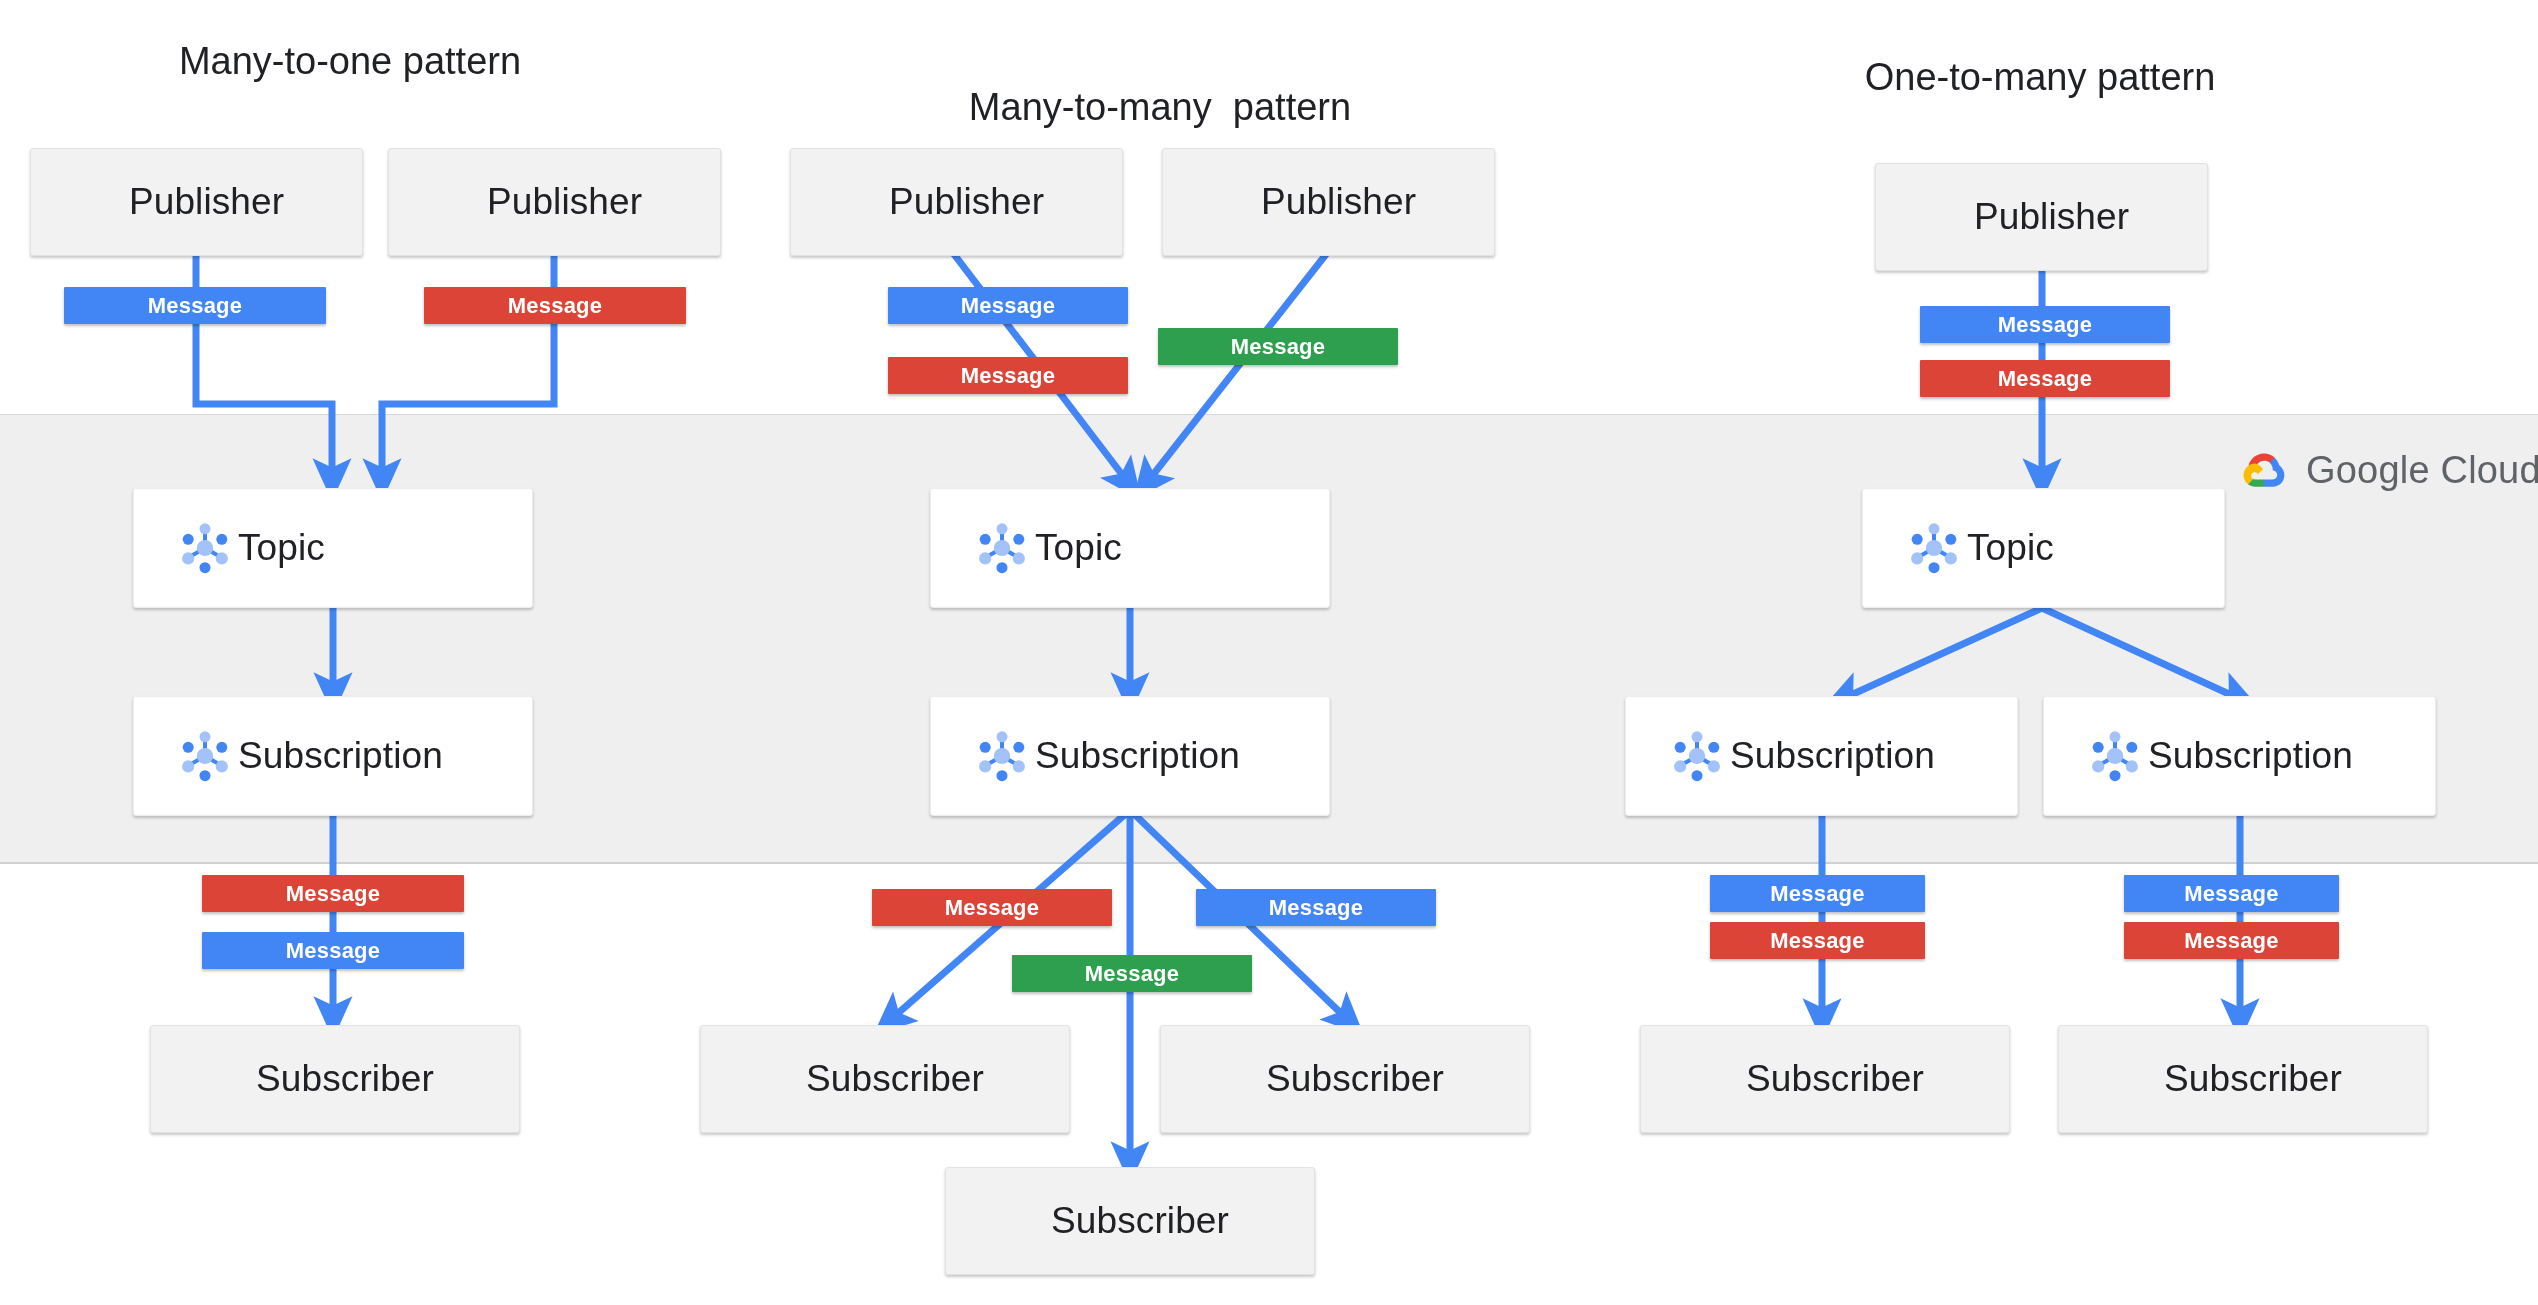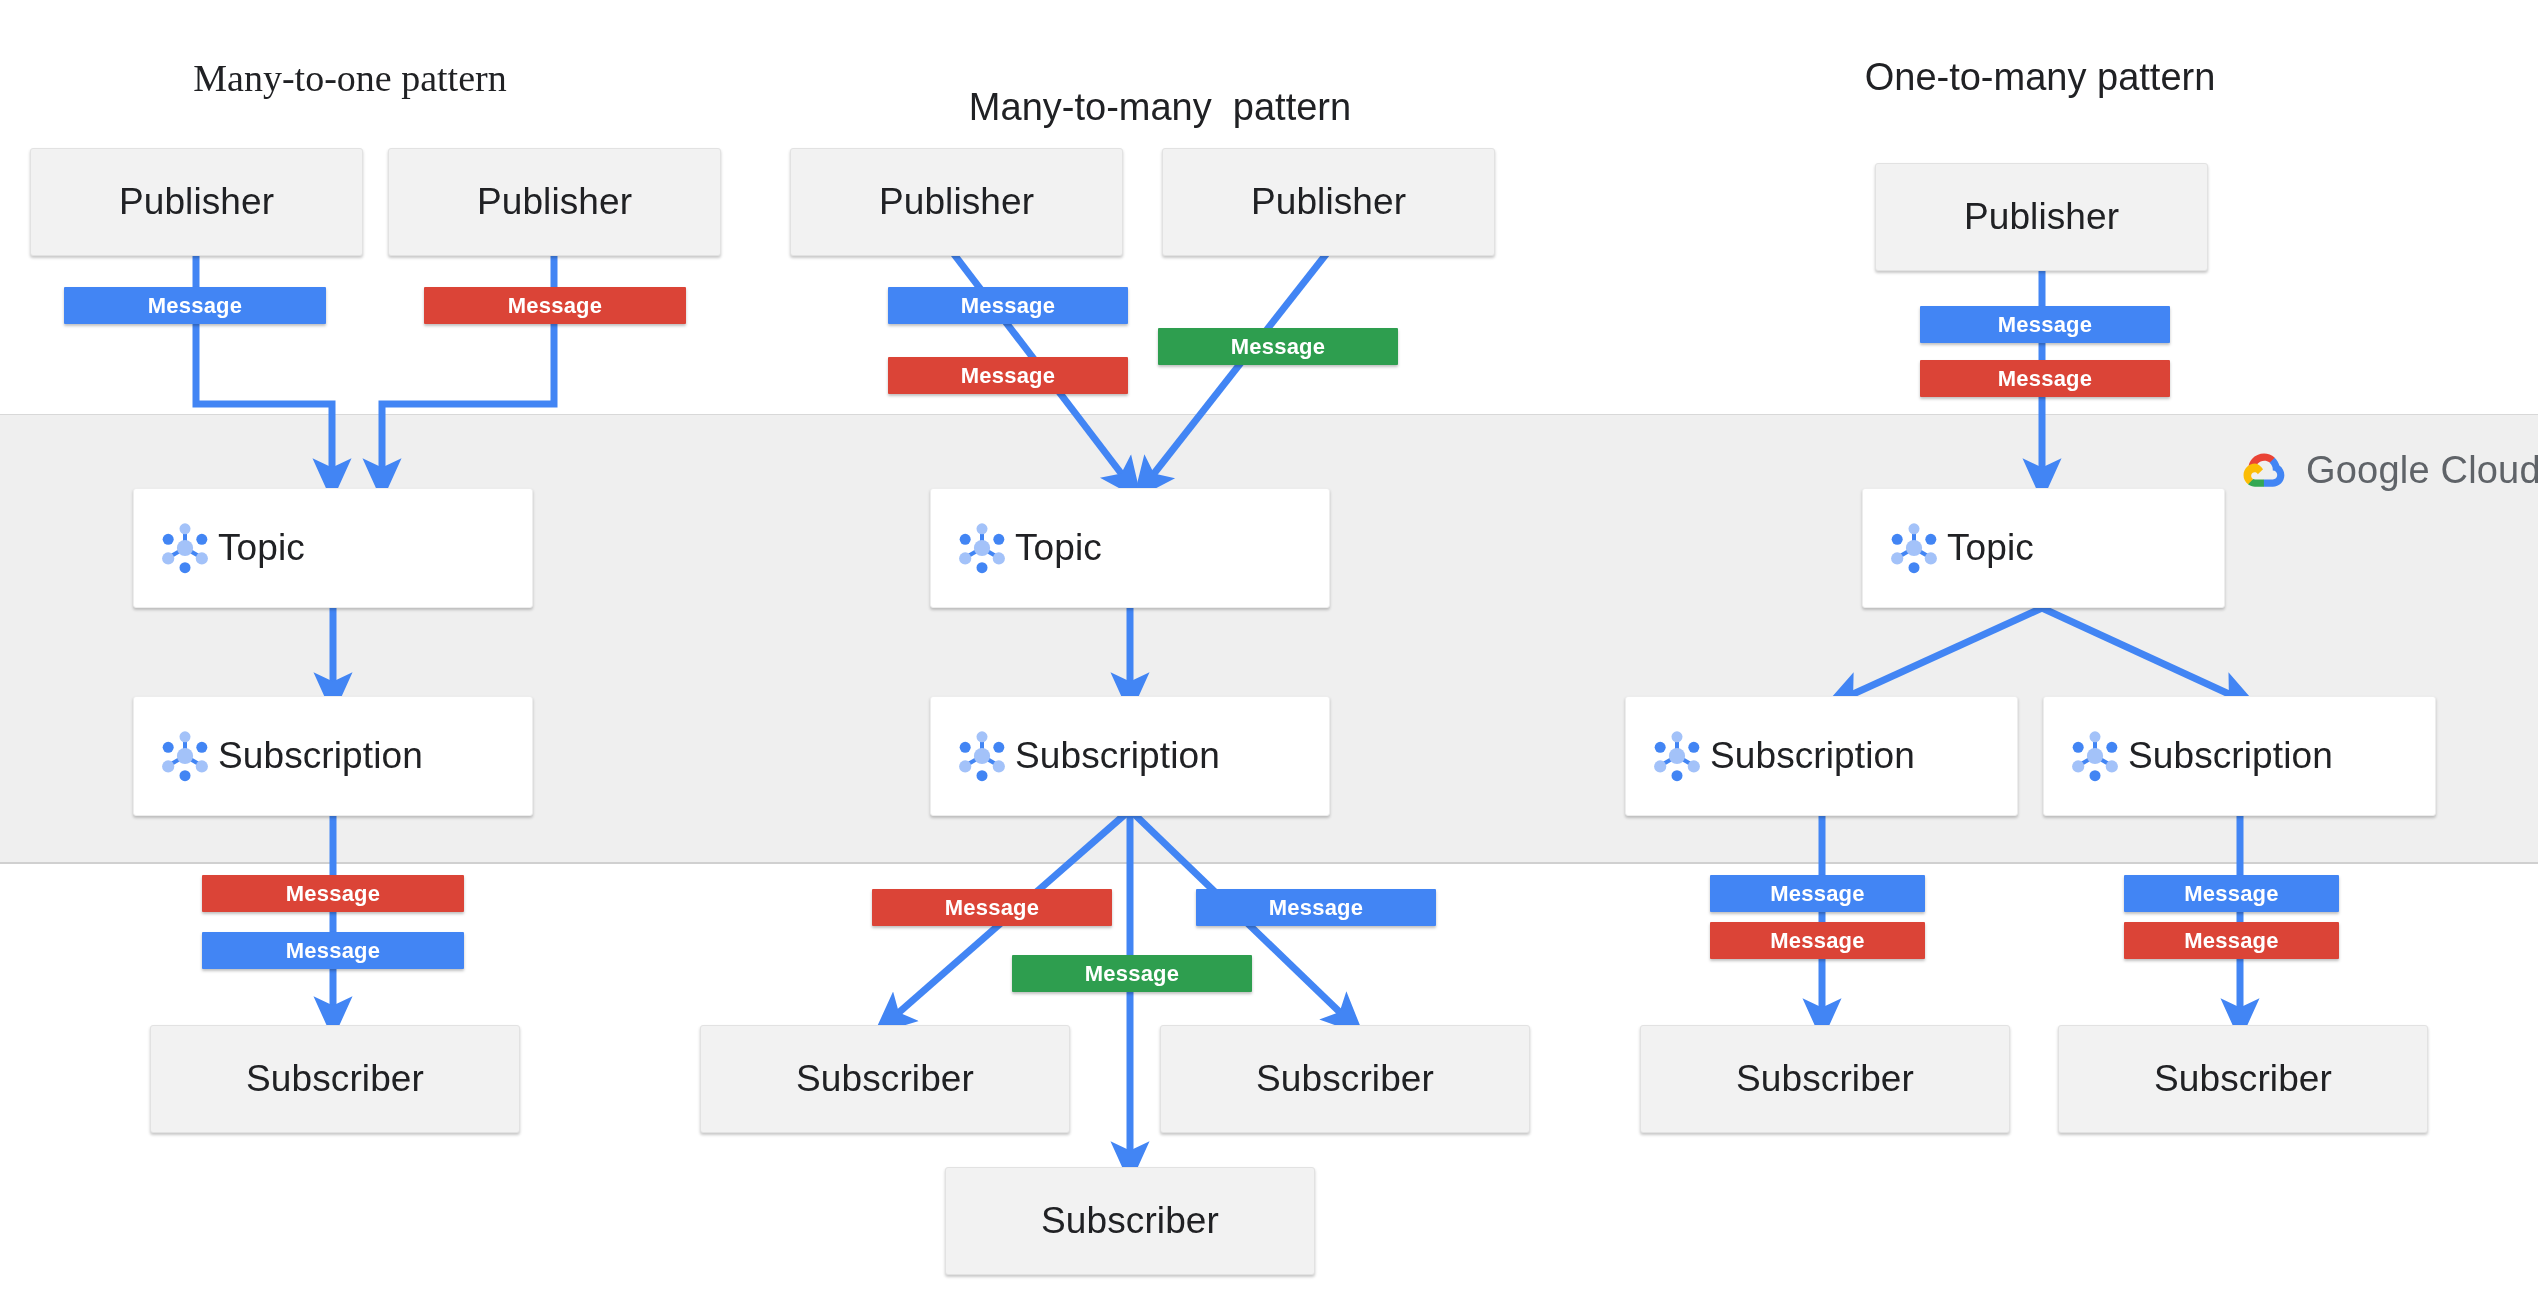--- a/index.html
+++ b/index.html
@@ -20,20 +20,21 @@
   }
 
   
   .node {
     position: absolute;
     display: flex; align-items: center; justify-content: center;
     border-radius: 3px;
     box-shadow: 0 2px 3px rgba(0,0,0,.22);
     color: #202124;
     white-space: nowrap;
+    padding-left: 20px;
   }
   .node.gray  { background: #F2F2F2; border: 1px solid #E2E2E2; }
   .node.white { background: #FFFFFF; border: 1px solid #EDEDED; justify-content: flex-start; }
 
   .node-label { font-size: 37px; font-weight: 400; letter-spacing: .1px; }
   .node.white .node-label { margin-left: 4px; }
 
   
   .pubsub-icon { width: 58px; height: 58px; margin-left: 22px; flex: 0 0 auto; }
 
@@ -116,21 +117,21 @@
   <div class="gc-logo" style="left:2238px; top:448px;">
     <svg width="52" height="44" viewBox="0 0 48 40">
       <path d="M30.3 13.2 L33.6 9.9 L33.8 8.5 C27.8 3.1 18.2 3.7 12.9 9.9 C11.4 11.6 10.3 13.8 9.8 16 L11 15.8 L17.6 14.7 L18.1 14.2 C21 11 25.9 10.6 29.2 13.1 Z" fill="#EA4335"></path>
       <path d="M38.2 15.9 C37.5 13.1 36 10.6 33.8 8.6 L29.2 13.2 C31.1 14.8 32.2 17.2 32.1 19.7 L32.1 20.5 C34.4 20.5 36.2 22.4 36.2 24.7 C36.2 27 34.4 28.8 32.1 28.8 L23.9 28.8 L23.1 29.7 L23.1 34.6 L23.9 35.4 L32.1 35.4 C38 35.4 42.8 30.7 42.8 24.8 C42.8 21.2 41 17.9 38.2 15.9 Z" fill="#4285F4"></path>
       <path d="M15.7 35.4 L23.9 35.4 L23.9 28.8 L15.7 28.8 C15.1 28.8 14.5 28.7 14 28.4 L12.9 28.8 L9.5 32.1 L9.2 33.1 C11.1 34.6 13.4 35.4 15.7 35.4 Z" fill="#34A853"></path>
       <path d="M15.7 14.1 C9.8 14.2 5.1 19 5.1 24.9 C5.1 28.2 6.7 31.4 9.3 33.2 L14 28.4 C12.4 27.6 11.7 25.7 12.4 24 C13.1 22.4 15.1 21.7 16.7 22.4 C17.4 22.7 18 23.3 18.3 24 L23.1 19.2 C21 16.5 18.5 14.1 15.7 14.1 Z" fill="#FBBC05"></path>
     </svg>
     <span class="gc-text">Google Cloud</span>
   </div>
 
-  <div class="pattern-title" style="left:0px; top:56px; width:700px;font-family:Liberation Serif, serif;">Many-to-one pattern</div>
+  <div class="pattern-title" style="left:0px; top:40px; width:700px;">Many-to-one pattern</div>
 
   <div class="node gray" style="left:30px; top:148px; width:333px; height:108px;">
     <span class="node-label">Publisher</span>
   </div>
   <div class="node gray" style="left:388px; top:148px; width:333px; height:108px;">
     <span class="node-label">Publisher</span>
   </div>
 
   <div class="msg" style="left:64px; top:287px; width:262px; height:37px; background:#4285F4;">
     <span>Message</span>

